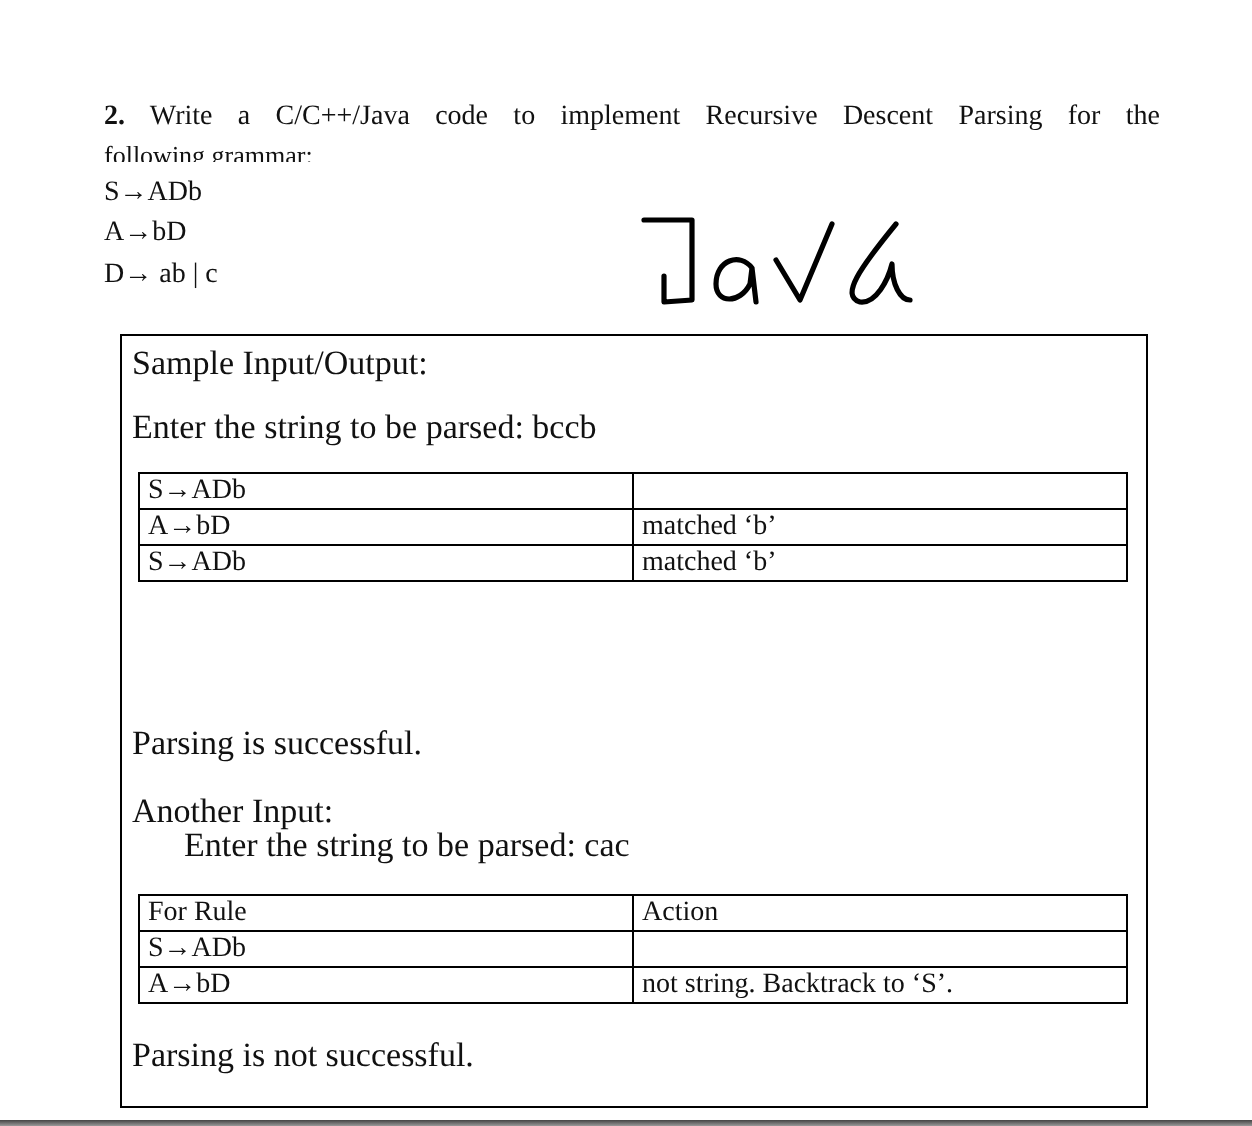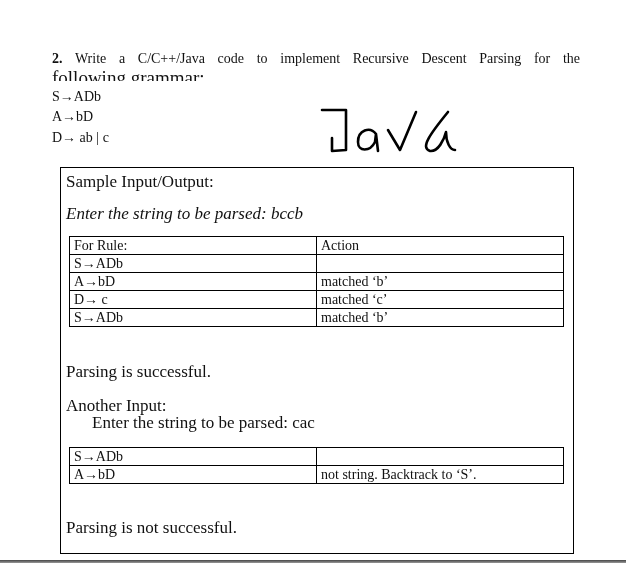--- a/index.html
+++ b/index.html
@@ -1,21 +1,21 @@
 <!DOCTYPE html>
 <html><head>
 <meta charset="utf-8">
 <style>
   html, body { margin:0; padding:0; background:#ffffff; }
   body { width:626px; height:563px; position:relative; overflow:hidden;
          font-family:"Liberation Serif", "DejaVu Serif", serif; color:#111; }
   .abs { position:absolute; white-space:nowrap; }
   .q { left:52px; top:49px; width:528px; font-size:14px; line-height:19px; white-space:normal; text-align:justify; text-align-last:justify; }
   .q b { font-weight:bold; }
-  .follow { left:52px; top:70px; font-size:19px; line-height:16px; height:11px; overflow:hidden; }
+  .follow { left:52px; top:70px; font-size:13px; line-height:16px; height:11px; overflow:hidden; }
   .gram { left:52px; font-size:14px; }
   .outer { position:absolute; left:60px; top:167px; width:512px; height:385px; border:1px solid #000; }
   .t { font-size:17px; }
   table.rules { position:absolute; border-collapse:collapse; font-size:14px; }
   table.rules td { border:1px solid #000; padding:0 4px; height:17px; line-height:16px; vertical-align:middle; }
   table.rules td.c1 { width:238px; }
   table.rules td.c2 { width:238px; }
   .footer-bar { position:absolute; left:0; top:560px; width:626px; height:3px;
                 background:linear-gradient(#444,#999); }
   .java { position:absolute; left:318px; top:104px; width:150px; height:52px; }
@@ -35,53 +35,49 @@
     <path d="M4 6 L28 6 L28 46 L14 47 L14 34"></path>
     <path d="M58 30 C52 22 40 26 40 38 C40 48 52 48 57 38 L58 30 L60 47"></path>
     <path d="M70 26 L82 46 L98 8"></path>
     <path d="M130 8 C112 30 102 44 112 47 C120 48 126 36 128 28 C128 38 132 46 137 46"></path>
   </g>
 </svg>
 
 <div class="outer"></div>
 
 <div class="abs t" style="left:66px;top:172px;">Sample Input/Output:</div>
-<div class="abs t" style="left:66px;top:204px;font-style:italic;">Enter the string to be parsed: bccb</div>
+<div class="abs t" style="left:66px;top:204px;">Enter the string to be parsed: bccb</div>
 
 <table class="rules" style="left:69px;top:236px;">
   <tbody>
-      <tr>
-    <td class="c1">For Rule:</td>
-    <td class="c2">Action</td>
-  </tr>
   <tr>
     <td class="c1">S→ADb</td>
     <td class="c2"></td>
   </tr>
   <tr>
     <td class="c1">A→bD</td>
     <td class="c2">matched ‘b’</td>
-  </tr>
-  <tr>
-    <td class="c1">D→ c</td>
-    <td class="c2">matched ‘c’</td>
   </tr>
   <tr>
     <td class="c1">S→ADb</td>
     <td class="c2">matched ‘b’</td>
   </tr>
 </tbody>
   </table>
 
 <div class="abs t" style="left:66px;top:362px;">Parsing is successful.</div>
 <div class="abs t" style="left:66px;top:396px;">Another Input:</div>
 <div class="abs t" style="left:66px;top:413px;margin-left:26px;">Enter the string to be parsed: cac</div>
 
 <table class="rules" style="left:69px;top:447px;">
   <tbody>
+      <tr>
+    <td class="c1">For Rule</td>
+    <td class="c2">Action</td>
+  </tr>
   <tr>
     <td class="c1">S→ADb</td>
     <td class="c2"></td>
   </tr>
   <tr>
     <td class="c1">A→bD</td>
     <td class="c2">not string. Backtrack to ‘S’.</td>
   </tr>
 </tbody>
   </table>

